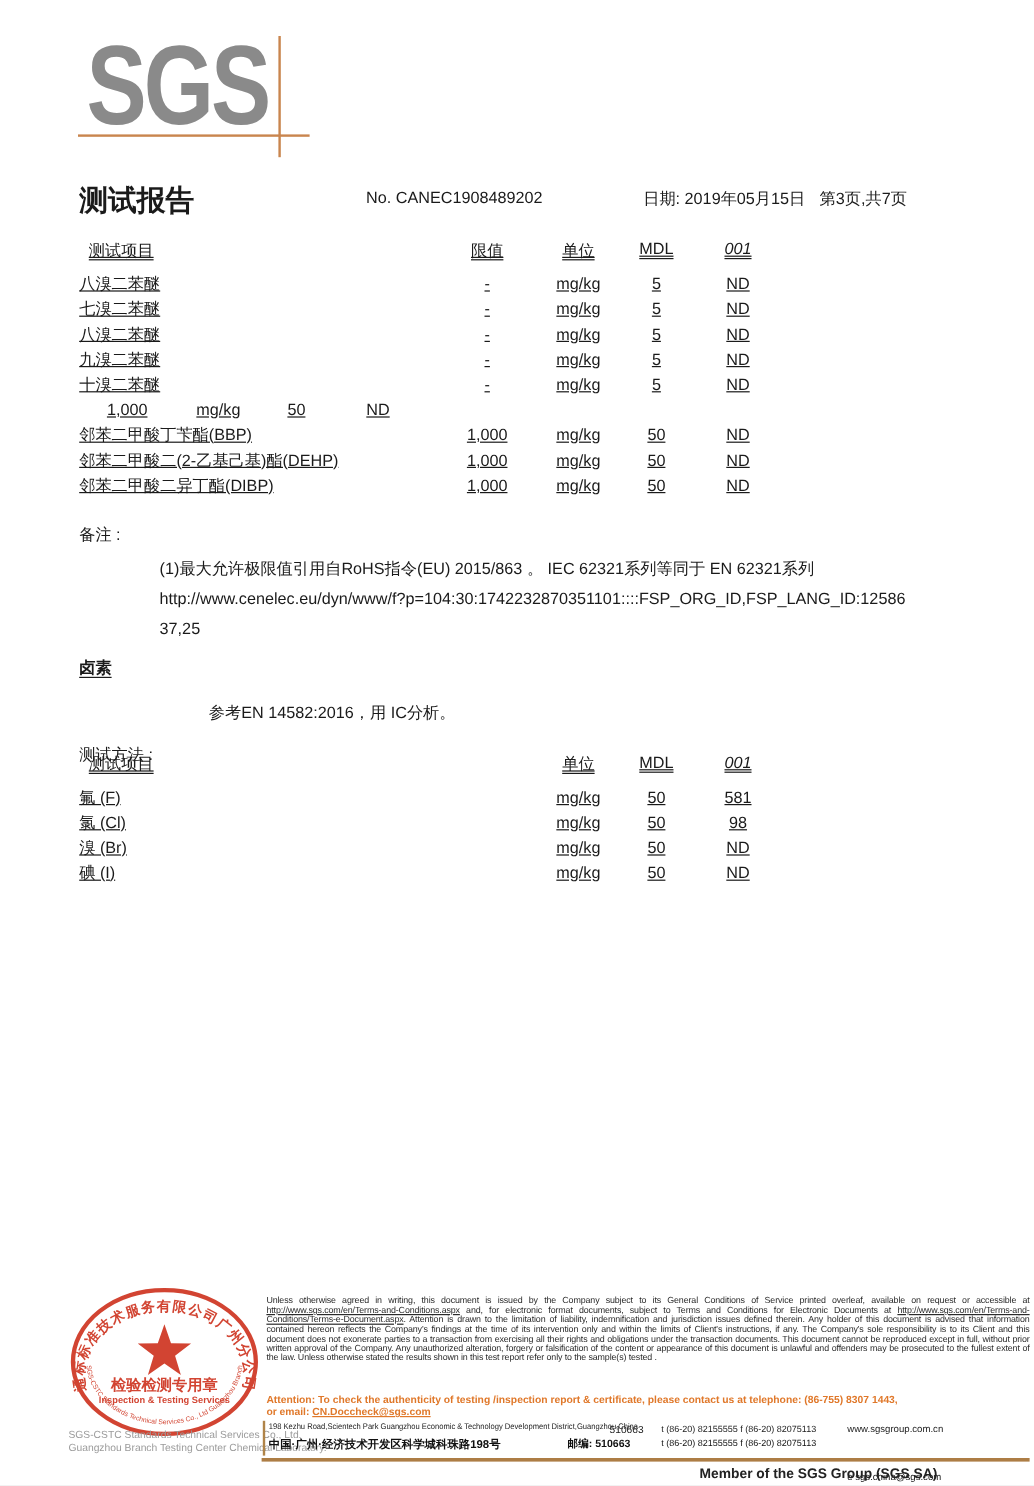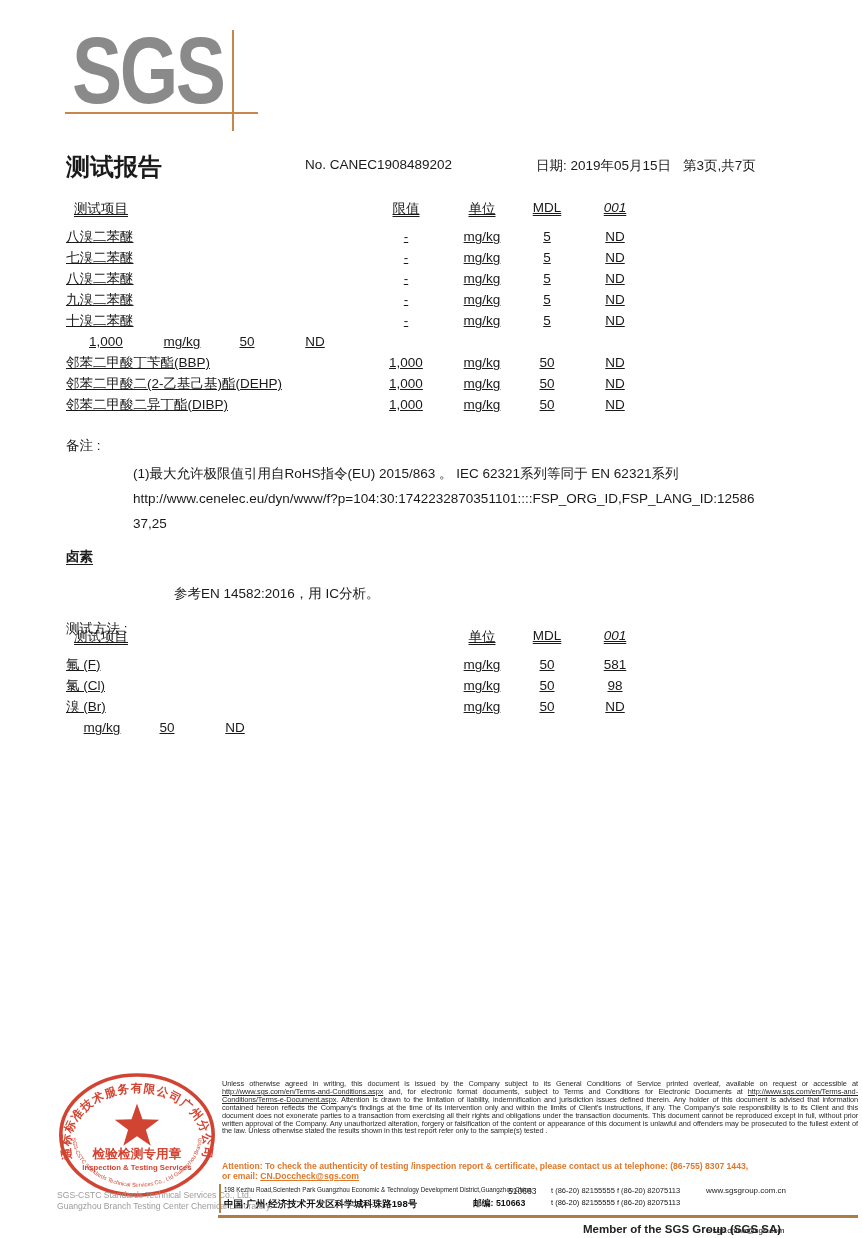--- a/index.html
+++ b/index.html
@@ -179,20 +179,21 @@
       <div class="c cm">50</div>
       <div class="c cs">98</div>
     </div>
     <div class="trow">
       <div class="c ci2">溴 (Br)</div>
       <div class="c cu">mg/kg</div>
       <div class="c cm">50</div>
       <div class="c cs">ND</div>
     </div>
     <div class="trow">
+      <div class="c ci2">碘 (I)</div>
       <div class="c cu">mg/kg</div>
       <div class="c cm">50</div>
       <div class="c cs">ND</div>
     </div>
   </div>
 
 
   <svg class="stamp" viewBox="0 0 160 124">
     <ellipse cx="80" cy="62" rx="75" ry="59" fill="none" stroke="#cc2b16" stroke-width="3.5"></ellipse>
     <path id="arcTop" d="M 15,82 A 66,53 0 1 1 145,82" fill="none"></path>

